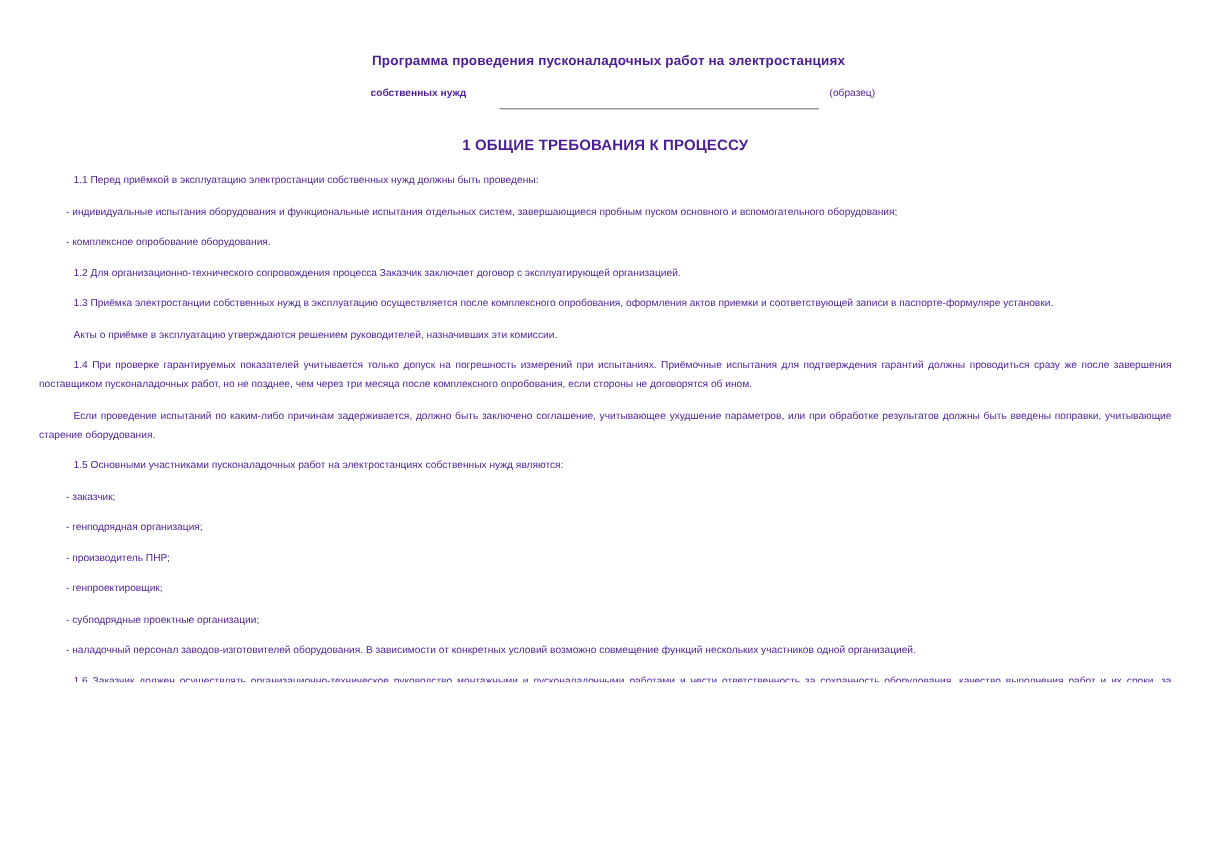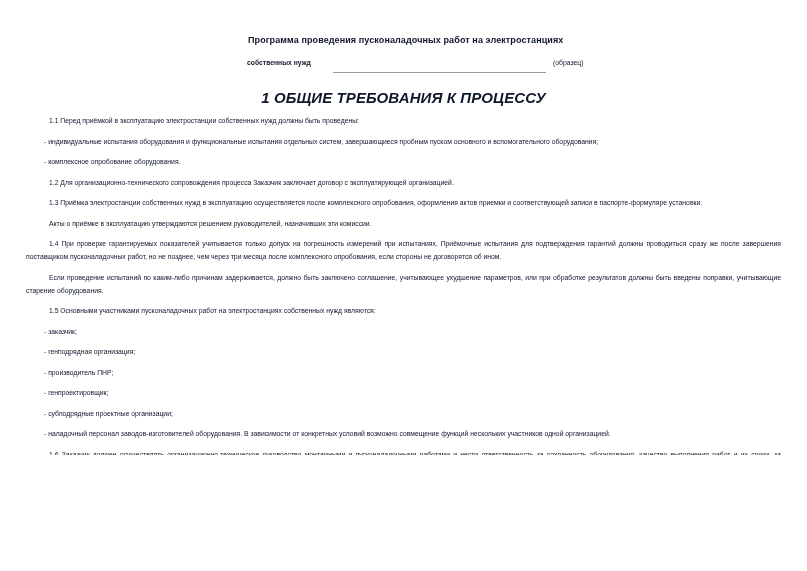--- a/index.html
+++ b/index.html
@@ -7,21 +7,21 @@
     padding: 0;
     background: #ffffff;
   }
   .page {
     position: relative;
     width: 807px;
     height: 455px;
     background: #ffffff;
     overflow: hidden;
     font-family: "Liberation Sans", "DejaVu Sans", sans-serif;
-    color: #0f172a;
+    color: #4c1d95;
     -webkit-font-smoothing: antialiased;
   }
   .doc-title {
     position: absolute;
     left: 248px;
     top: 35px;
     font-size: 9px;
     font-weight: bold;
     line-height: 11px;
     white-space: nowrap;
@@ -53,25 +53,24 @@
     height: 0;
     border-top: 1px solid #9a9a9a;
   }
   .section-heading {
     position: absolute;
     top: 92px;
     left: 0;
     right: 0;
     margin: 0;
     text-align: center;
-    font-size: 15px;
+    font-size: 10px;
     font-weight: bold;
     line-height: 11px;
     letter-spacing: 0.1px;
-    font-style: italic;
   }
   .doc-body {
     position: absolute;
     top: 114px;
     left: 26px;
     width: 755px;
     font-size: 6.8px;
     line-height: 13px;
     text-align: justify;
   }

